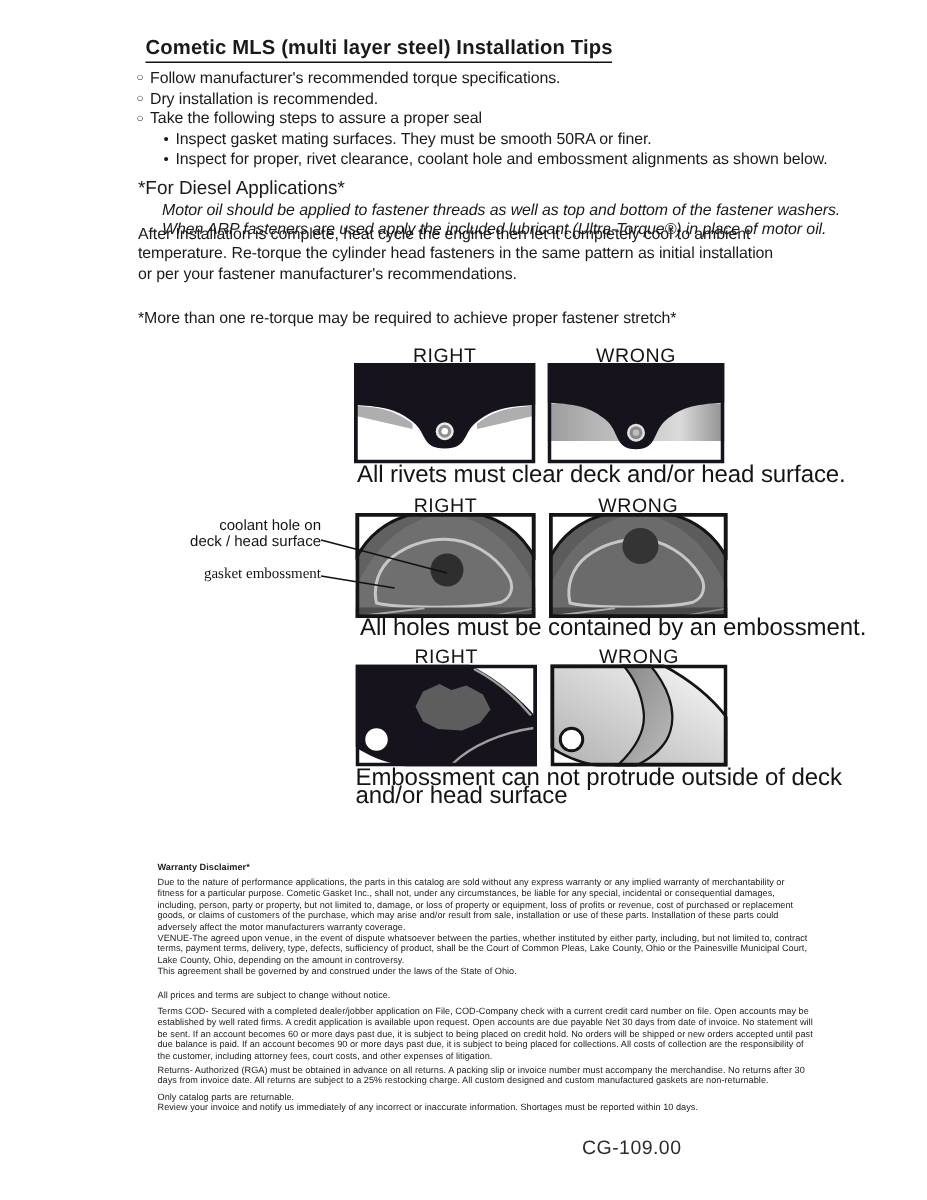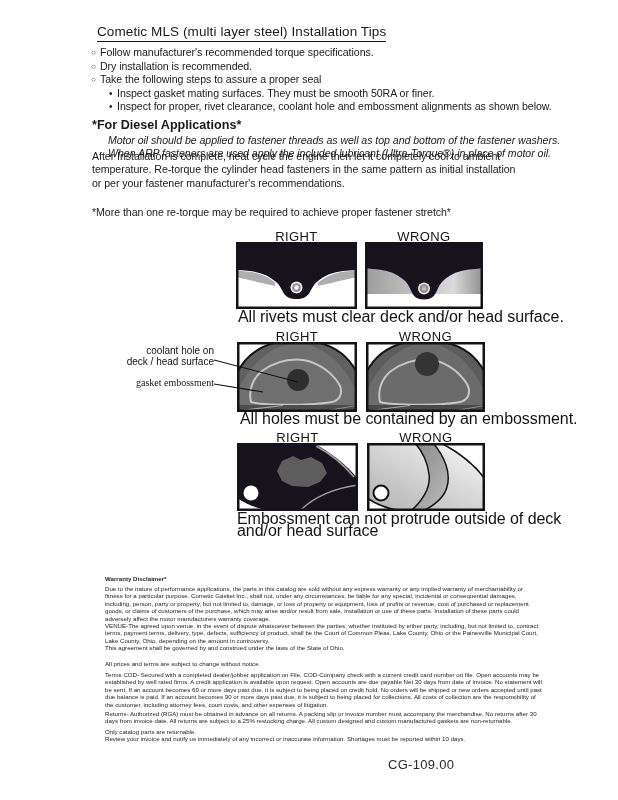--- a/index.html
+++ b/index.html
@@ -1,26 +1,26 @@
 <!DOCTYPE html>
 <html><head>
 <meta charset="utf-8">
 <style>
   html,body{margin:0;padding:0;background:#fff;}
   .page{position:relative;width:618px;height:800px;background:#ffffff;overflow:hidden;
         font-family:"Liberation Sans",sans-serif;color:#1a1a1a;}
   .abs{position:absolute;}
-  .title{font-weight:normal;font-size:13.5px;letter-spacing:0.1px;
+  .title{font-weight:bold;font-size:13.5px;letter-spacing:0.1px;
          border-bottom:1.8px solid #111;padding-bottom:2px;white-space:nowrap;}
   .body-text{font-size:10.6px;line-height:13.4px;letter-spacing:-0.05px;white-space:nowrap;}
   .preline{white-space:pre-line;}
   .bullet-row{display:flex;align-items:baseline;}
   .mk{width:9px;font-size:8px;flex:0 0 auto;position:relative;top:-1px;}
   .mk2{width:8px;font-size:10px;flex:0 0 auto;}
-  .diesel-heading{font-weight:bold;font-size:12.6px;white-space:nowrap;text-align:center;}
+  .diesel-heading{font-weight:normal;font-size:12.6px;white-space:nowrap;text-align:center;}
   .rw-label{font-size:13px;letter-spacing:0.4px;text-align:center;color:#141414;}
   .cap{font-size:16px;line-height:11.6px;letter-spacing:-0.05px;white-space:nowrap;color:#141414;}
   .cap3{white-space:pre-line;}
   .diag-label{font-size:10px;line-height:11px;text-align:right;color:#141414;}
   .fine{font-size:6.1px;line-height:7.4px;width:437px;letter-spacing:0.02px;color:#222;}
   .fine-head{font-weight:bold;}
   .page-code{font-size:13px;letter-spacing:0.3px;color:#2a2a2a;}
   svg{display:block;}
 </style>
 </head>

